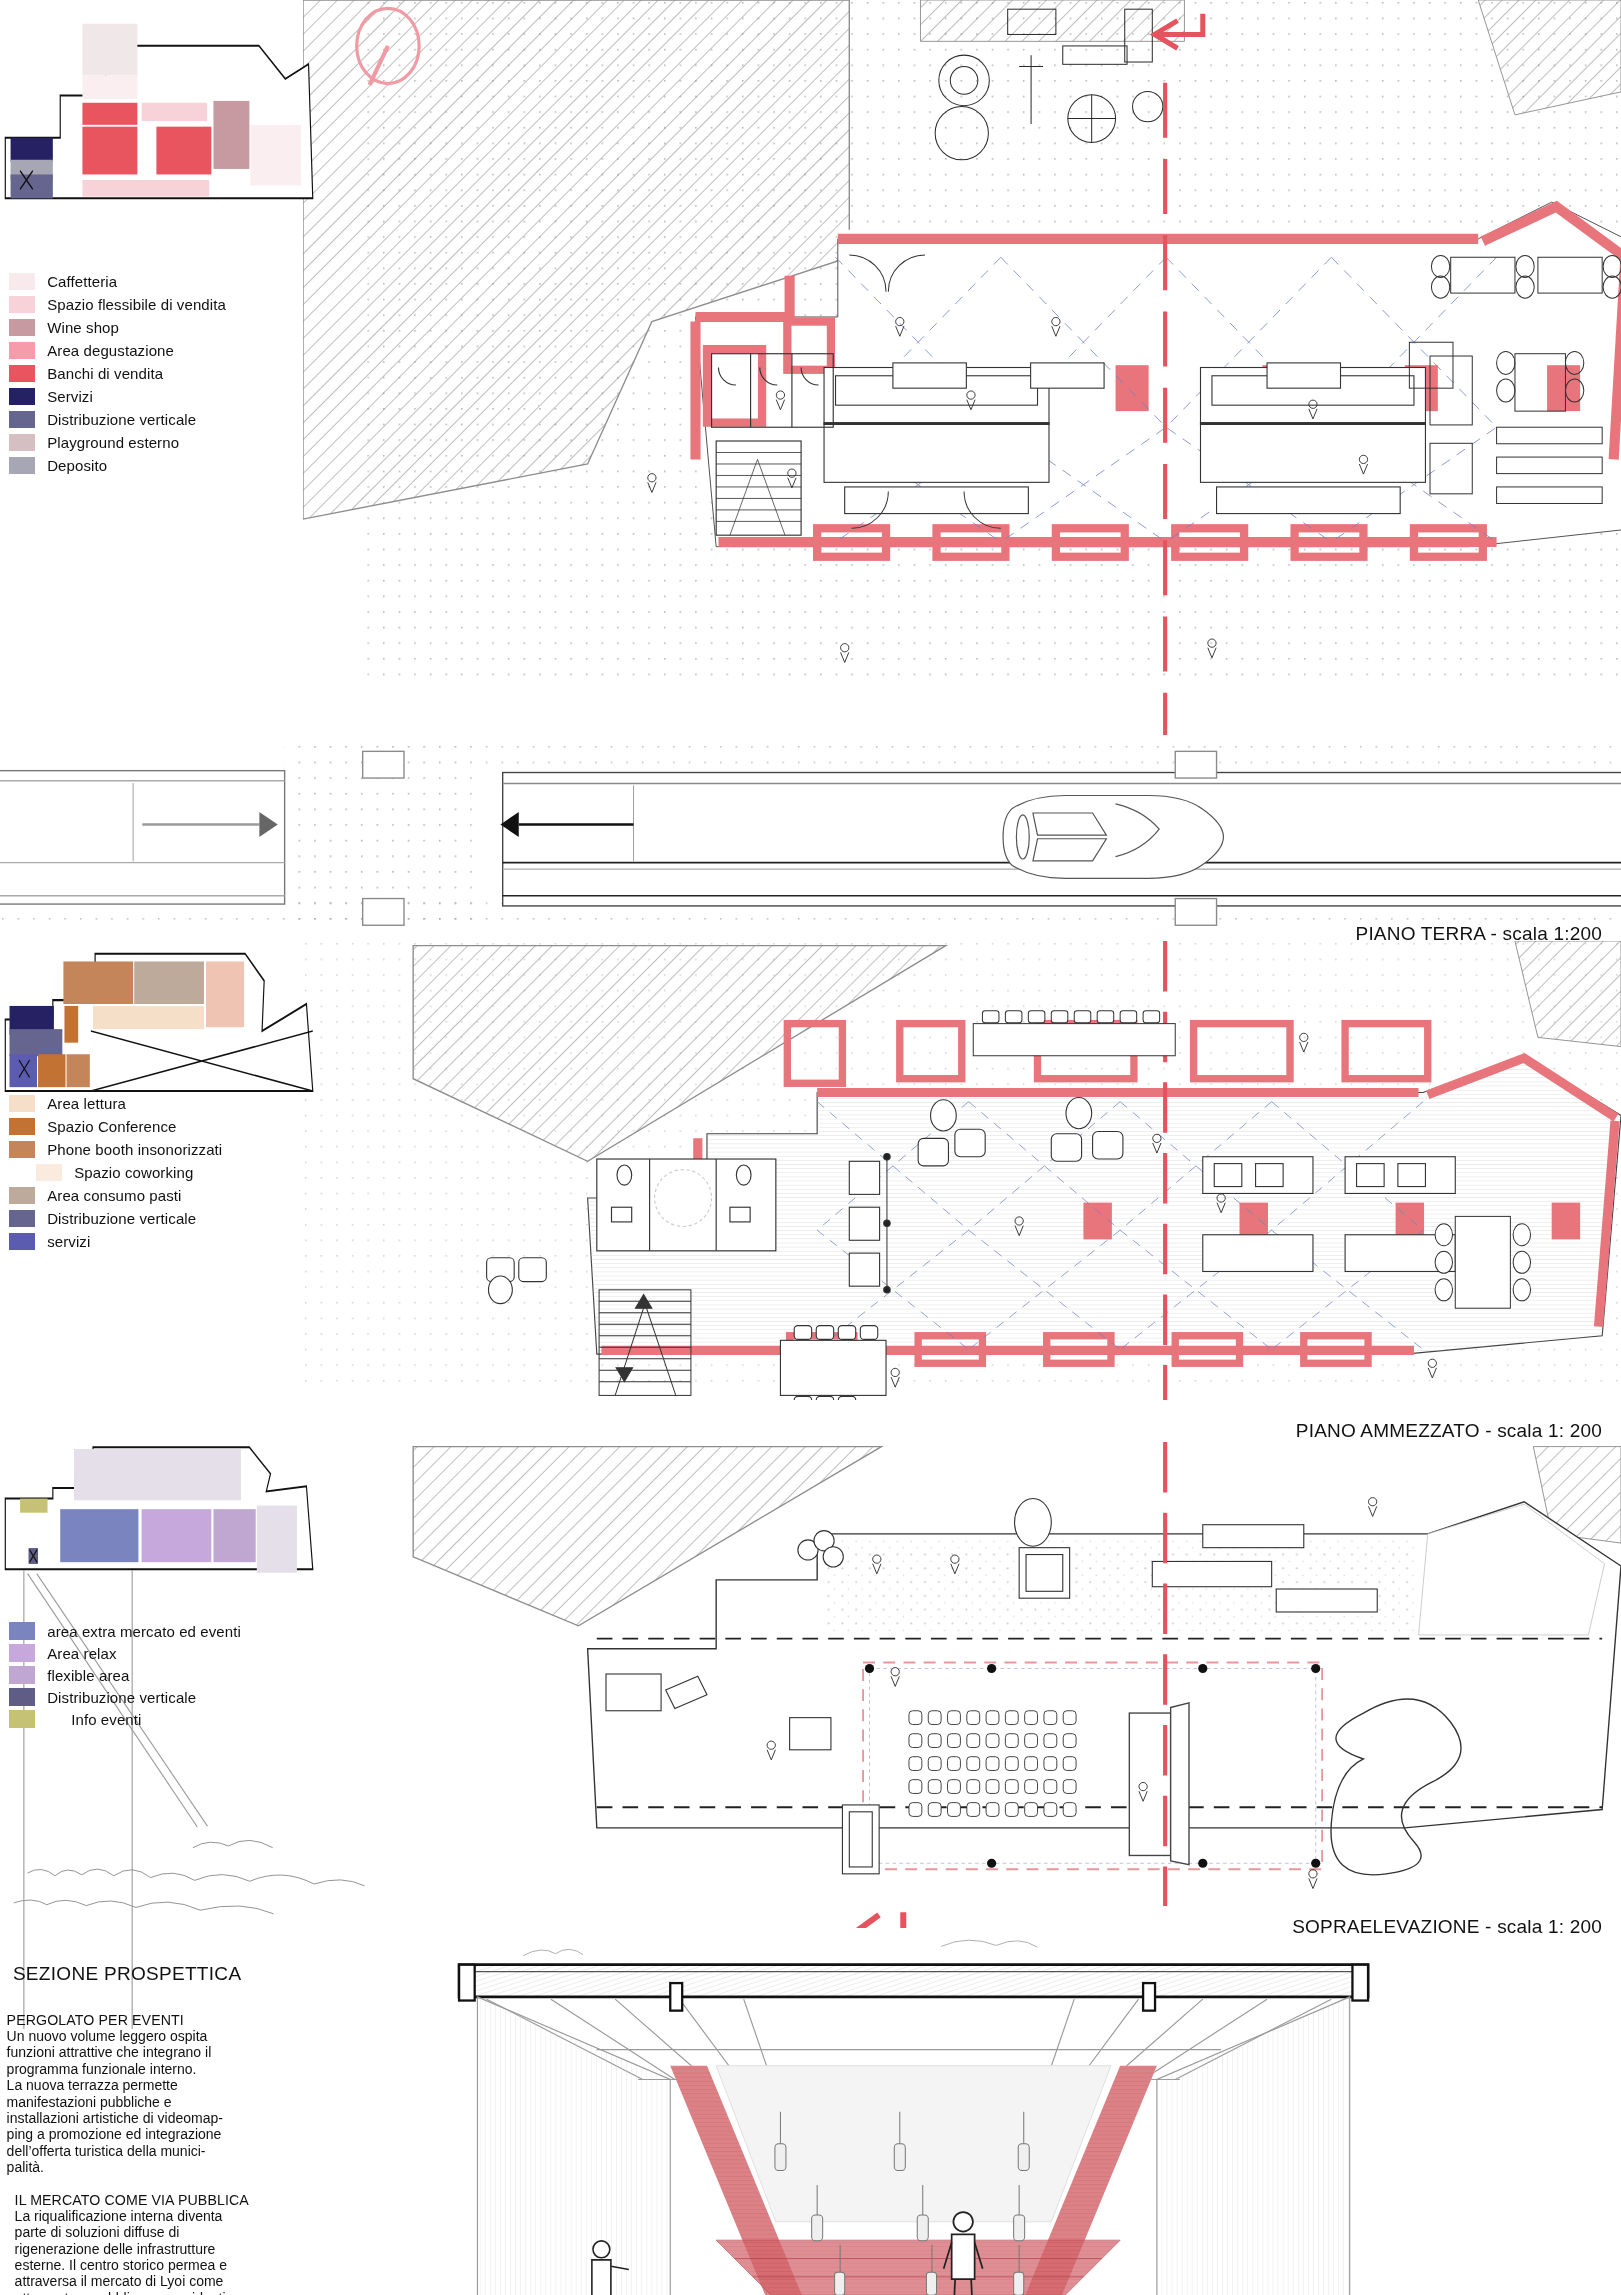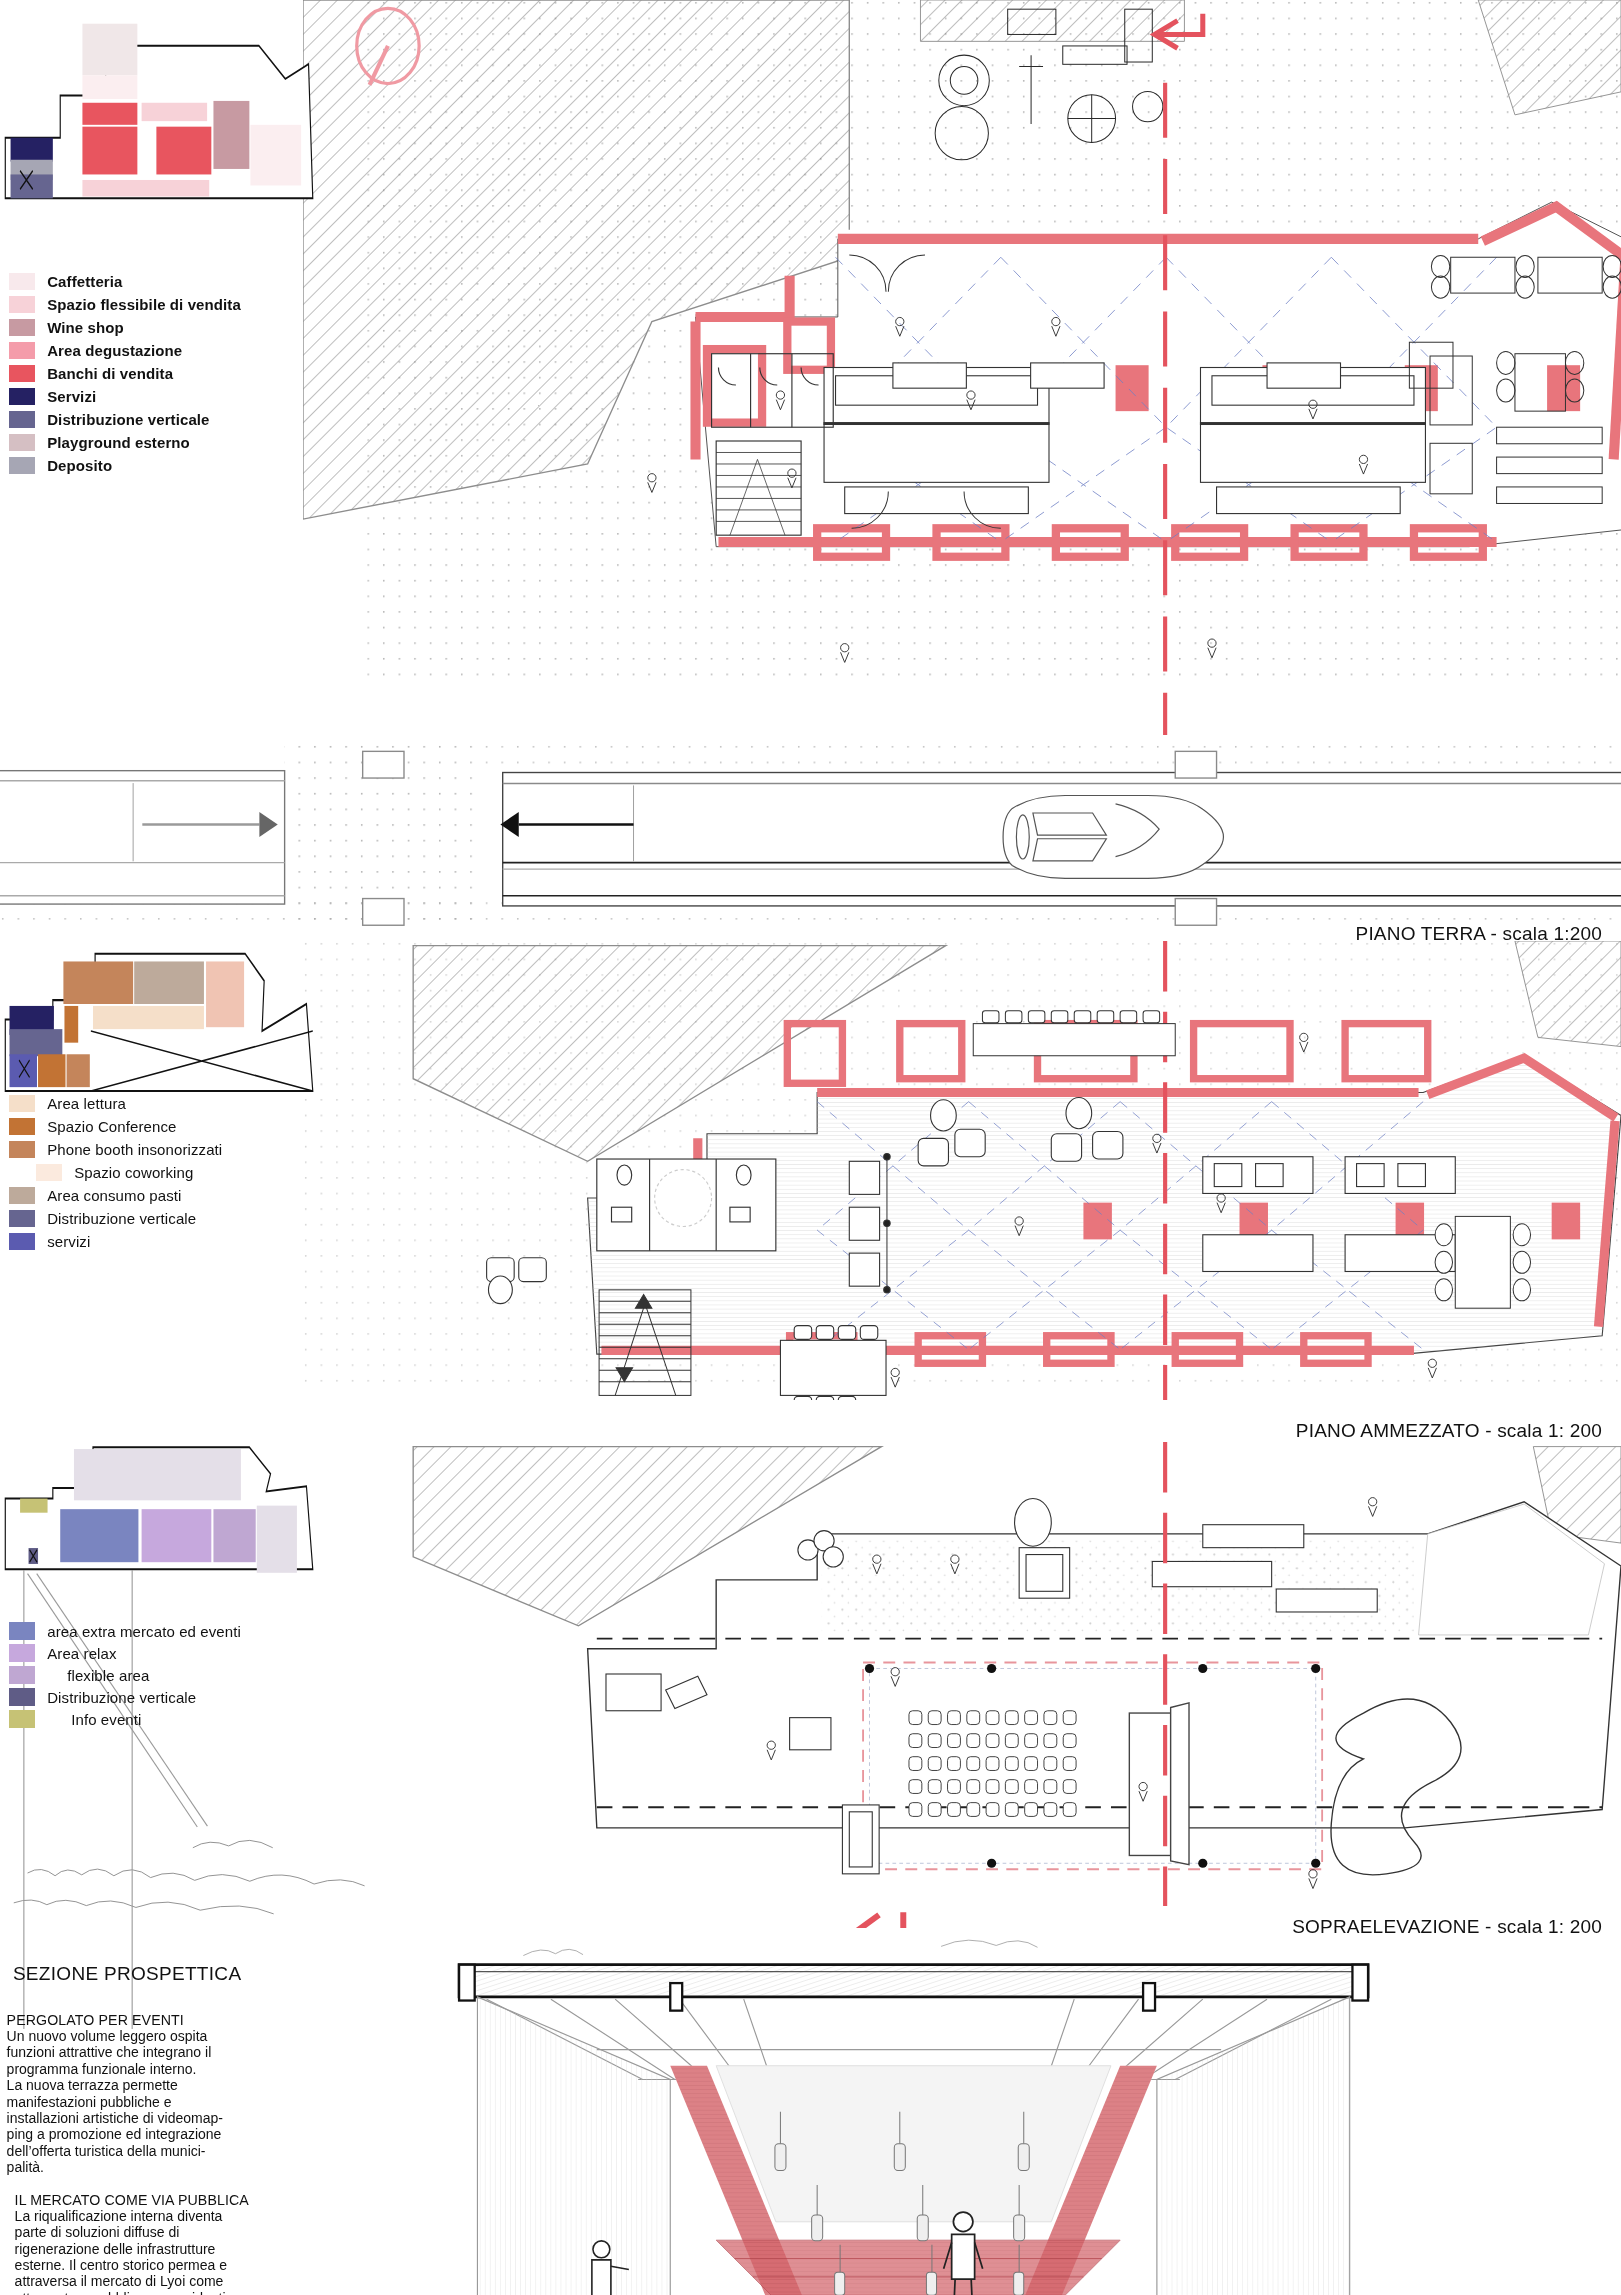--- a/index.html
+++ b/index.html
@@ -1050,21 +1050,21 @@
         <rect x="237" y="63" width="48" height="33" fill="#fbeef0"></rect>
         <rect x="78" y="93" width="120" height="9" fill="#f7d2d8"></rect>
         <rect x="10" y="70" width="40" height="13" fill="#252163"></rect>
         <rect x="10" y="82" width="40" height="11" fill="#a6a6b4"></rect>
         <rect x="10" y="90" width="40" height="13" fill="#666590"></rect>
         <path d="M19 88 l12 10 M31 88 l-12 10" stroke="#111" stroke-width="1"></path>
       </g>
     </svg>
   </div>
 
-  <div class="legend" style="left:9.2px; top:270px;font-weight:bold;">
+  <div class="legend" style="left:9.2px; top:270px;">
     <div class="legend-row" style="height:23px;">
       <span class="swatch" style="background:#f8e9ec"></span>
       <span class="legend-label">Caffetteria</span>
     </div>
     <div class="legend-row" style="height:23px;">
       <span class="swatch" style="background:#f7d2d8"></span>
       <span class="legend-label">Spazio flessibile di vendita</span>
     </div>
     <div class="legend-row" style="height:23px;">
       <span class="swatch" style="background:#c79aa2"></span>
@@ -1176,21 +1176,21 @@
 
   <div class="legend" style="left:9.2px; top:1620px;">
     <div class="legend-row" style="height:22px;">
       <span class="swatch" style="background:#7a85c0"></span>
       <span class="legend-label">area extra mercato ed eventi</span>
     </div>
     <div class="legend-row" style="height:22px;">
       <span class="swatch" style="background:#c6a8dd"></span>
       <span class="legend-label">Area relax</span>
     </div>
-    <div class="legend-row" style="height:22px;gap:20px;">
+    <div class="legend-row" style="height:22px;">
       <span class="swatch" style="background:#bfa7d2"></span>
       <span class="legend-label">flexible area</span>
     </div>
     <div class="legend-row" style="height:22px;">
       <span class="swatch" style="background:#5f5c86"></span>
       <span class="legend-label">Distribuzione verticale</span>
     </div>
     <div class="legend-row" style="height:22px;gap:24px;">
       <span class="swatch" style="background:#c6c275"></span>
       <span class="legend-label">Info eventi</span>

